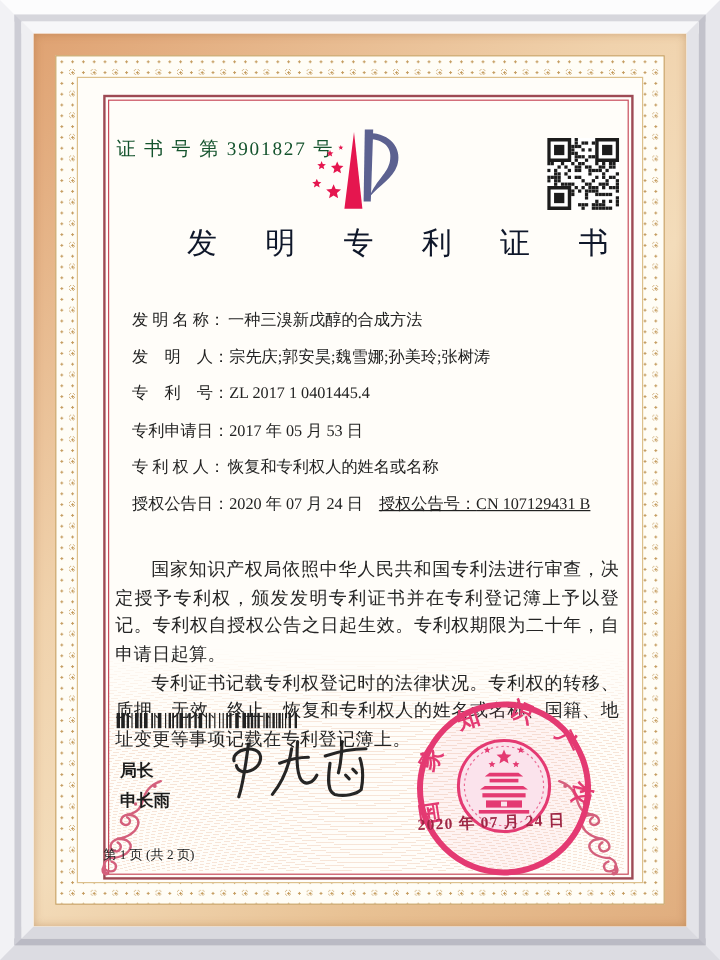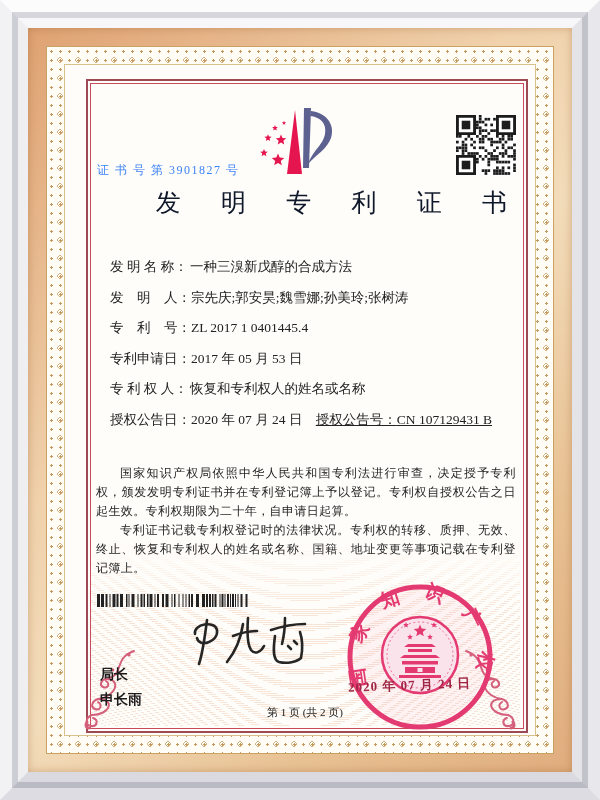--- a/index.html
+++ b/index.html
@@ -18,35 +18,35 @@
        background-size:9px 9px,18px 18px;background-position:0 0,4px 4px;}
   .paper{inset:64px;background:#fffdf9;border:1px solid #dcc08c;}
   
   .red-frame{left:86px;top:79px;width:438px;height:650px;border:2px solid #9e4a54;}
   .red-frame::after{content:"";position:absolute;inset:2px;border:1px solid #c94b5c;}
   .waves{left:90px;top:540px;width:430px;height:186px;
        background:repeating-radial-gradient(120% 85% at 50% 140%,rgba(214,132,80,.20) 0 1.6px,rgba(0,0,0,0) 1.6px 7px);
        -webkit-mask-image:linear-gradient(to bottom,rgba(0,0,0,0),#000 40%);
        mask-image:linear-gradient(to bottom,rgba(0,0,0,0),#000 40%);}
   
-  .cert-no{left:97px;top:114px;font-size:12px;letter-spacing:1.5px;color:#3b82f6;margin-top:48px;}
+  .cert-no{left:97px;top:114px;font-size:16px;letter-spacing:1.5px;color:#14532d;}
   .title{left:86px;top:186px;width:438px;text-align:right;font-size:25px;font-weight:normal;
          color:#0f172a;letter-spacing:17px;text-indent:17px;}
   .fields{left:98px;top:252px;width:420px;font-size:13.5px;color:#222;margin-left:12px;}
   .row{height:30.5px;line-height:30.5px;white-space:nowrap;}
   .row .lab{display:inline-block;min-width:80px;}
   .row.double .cell2{margin-left:10px;text-decoration:underline;}
-  .paras{left:96px;top:464px;width:420px;font-size:12px;line-height:1.58;color:#242424;
+  .paras{left:96px;top:464px;width:420px;font-size:15px;line-height:1.58;color:#242424;
          text-align:justify;letter-spacing:.4px;}
   .paras p{margin:0;text-indent:2em;}
-  .signer{left:100px;top:662px;font-family:"Liberation Sans","DejaVu Sans",sans-serif;
+  .signer{left:100px;top:630px;font-family:"Liberation Sans","DejaVu Sans",sans-serif;
           font-size:14px;font-weight:600;color:#1c1c1c;line-height:25px;}
   .seal-date{left:348px;top:676px;width:152px;font-size:13px;font-weight:bold;color:#9e2644;
           letter-spacing:1px;transform:rotate(-2deg);}
-  .footer{left:86px;top:705px;width:438px;text-align:center;font-size:11px;color:#222;}
+  .footer{left:86px;top:705px;width:438px;font-size:11px;color:#222;}
   svg{display:block;}
 </style>
 </head>
 <body>
 
 <div class="stage">
 
   <div class="abs f1"></div>
   <div class="abs f2"></div>
   <div class="abs f3"></div>

